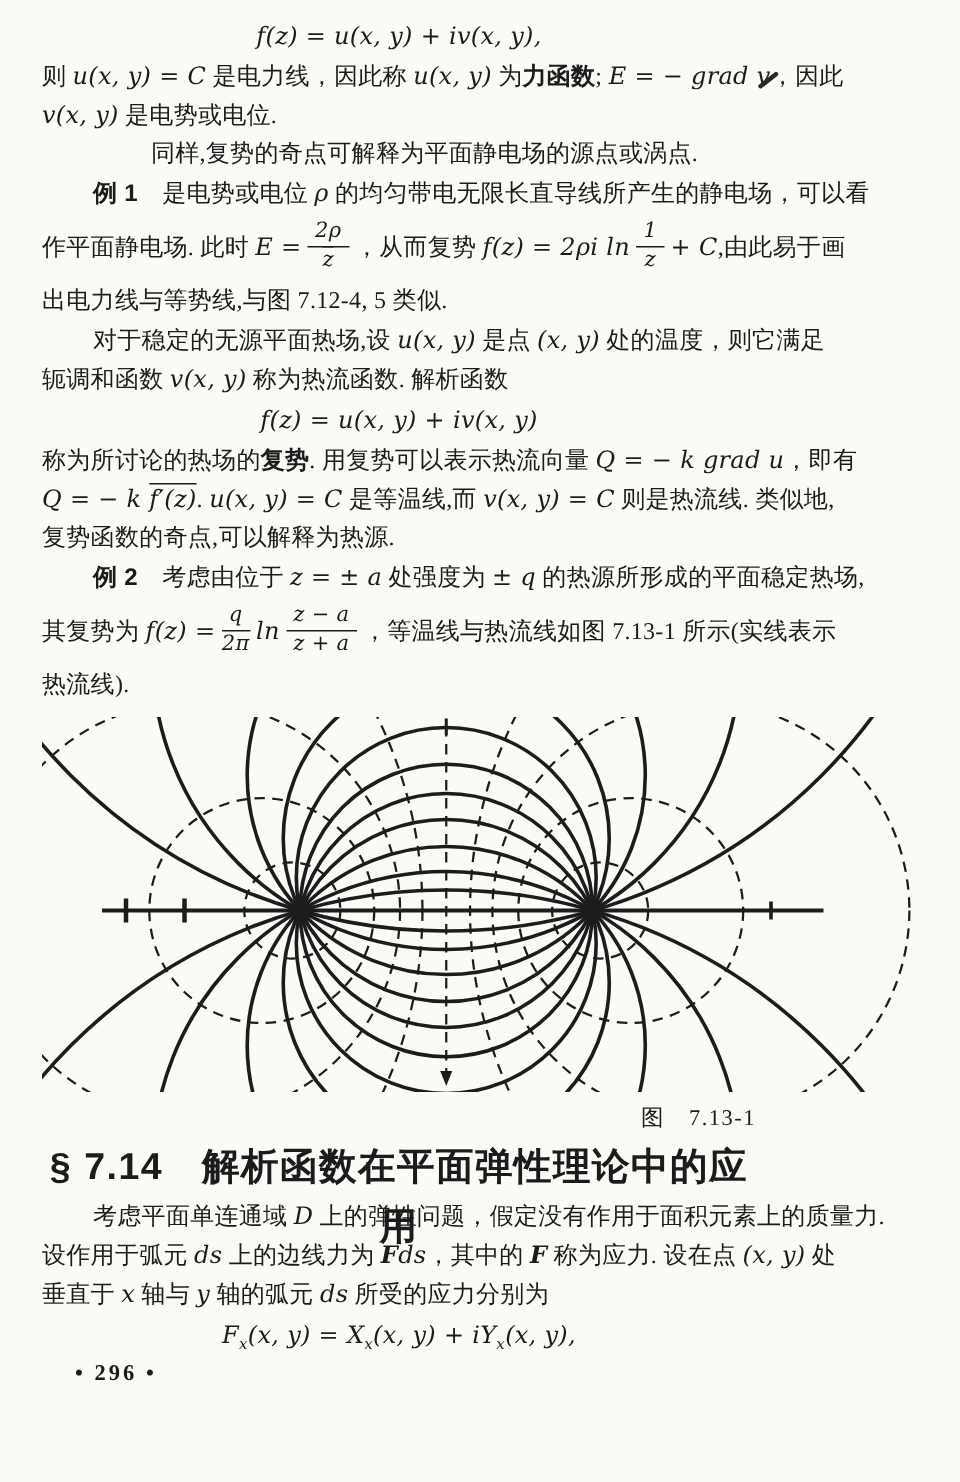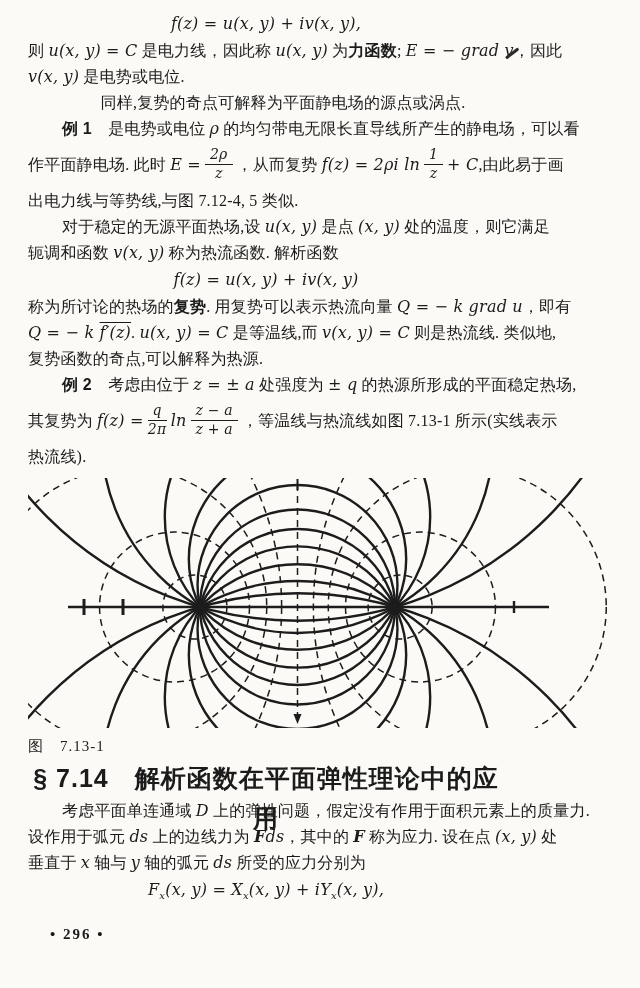--- a/index.html
+++ b/index.html
@@ -41,31 +41,31 @@
   }
   .frac .fnum{display:block;border-bottom:1.4px solid #1b1b1b;padding:0 5px 1px 5px;}
   .frac .fden{display:block;padding-top:1px;}
   .frac .fden.ov{text-decoration:overline;}
   .fig{
     margin:0;position:relative;
     width:584px;height:264px;
   }
   .fig svg{display:block;width:584px;height:264px;}
   .caption{
-    height:24px;line-height:24px;text-align:left;
+    height:24px;line-height:24px;text-align:right;
     font-size:15px;letter-spacing:1px;
   }
   .heading{
     height:40px;line-height:40px;text-align:center;
     font-size:25px;font-weight:700;
     font-family:"Liberation Sans", sans-serif;
     letter-spacing:1px;
   }
   .pageno{
-    margin-top:18px;height:24px;line-height:24px;
+    height:24px;line-height:24px;
     font-size:15px;font-weight:700;
     padding-left:22px;letter-spacing:2px;
   }
   .pen-mark{
     position:absolute;top:52px;right:12px;
     width:16px;height:2.5px;background:#2a2a2a;
     transform:rotate(-38deg);border-radius:2px;
   }
 </style>
 </head>

